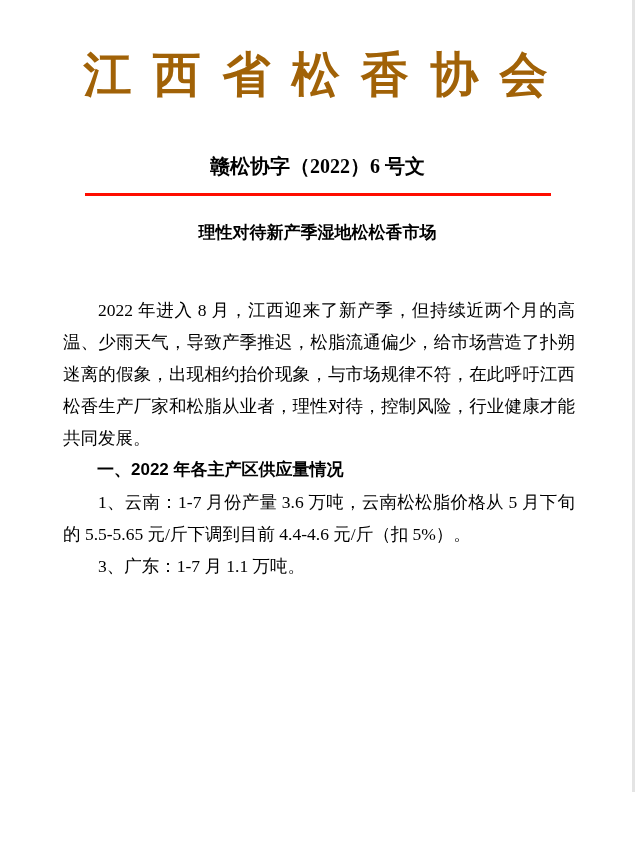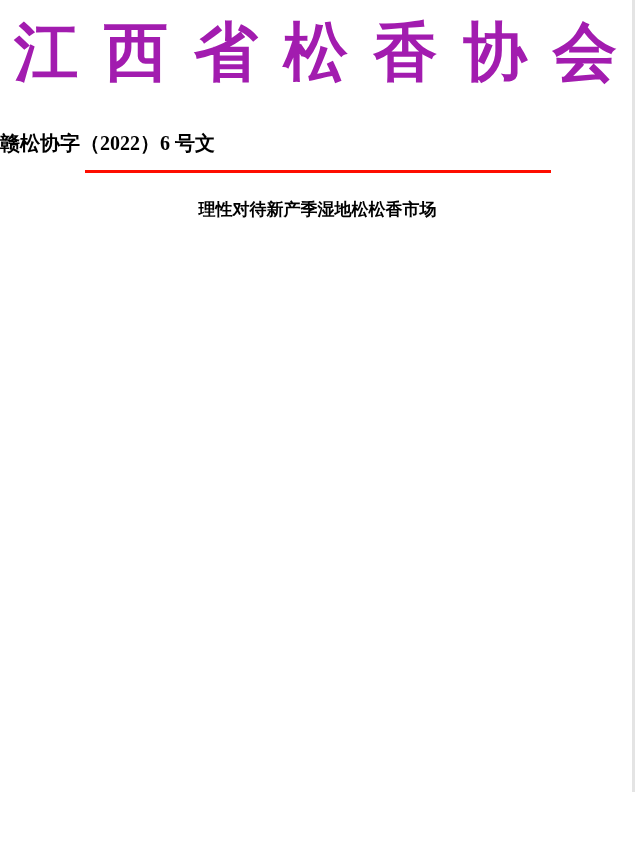--- a/index.html
+++ b/index.html
@@ -24,32 +24,33 @@
   
   .page-edge {
     position: absolute;
     top: 0;
     right: 0;
     width: 3px;
     height: 792px;
     background: #e4e4e4;
   }
   .org-title {
-    padding-top: 22px;
+    padding-top: 45px;
     text-align: center;
-    color: #a21caf;
-    font-size: 64px;
+    color: #a16207;
+    font-size: 48px;
     line-height: 60px;
     font-weight: bold;
     font-family: "Liberation Sans", "DejaVu Sans", sans-serif;
     letter-spacing: 4px;
     white-space: nowrap;
   }
   .doc-number {
     margin-top: 48px;
+    text-align: center;
     font-size: 20px;
     line-height: 26px;
     font-weight: bold;
   }
   .red-divider {
     width: 466px;
     height: 2.5px;
     background: #fe0d00;
     margin: 14px auto 0 auto;
   }
@@ -84,17 +85,21 @@
 
   <div class="org-title">江 西 省 松 香 协 会</div>
 
   <div class="doc-number">赣松协字（2022）6 号文</div>
 
   <div class="red-divider"></div>
 
   <h1 class="doc-title">理性对待新产季湿地松松香市场</h1>
 
   <div class="doc-body">
+    <p>2022 年进入 8 月，江西迎来了新产季，但持续近两个月的高温、少雨天气，导致产季推迟，松脂流通偏少，给市场营造了扑朔迷离的假象，出现相约抬价现象，与市场规律不符，在此呼吁江西松香生产厂家和松脂从业者，理性对待，控制风险，行业健康才能共同发展。</p>
+    <p class="section-heading">一、2022 年各主产区供应量情况</p>
+    <p>1、云南：1-7 月份产量 3.6 万吨，云南松松脂价格从 5 月下旬的 5.5-5.65 元/斤下调到目前 4.4-4.6 元/斤（扣 5%）。</p>
+    <p>3、广东：1-7 月 1.1 万吨。</p>
   </div>
 
   <div class="page-edge"></div>
 
 </div>
 
 </body></html>

